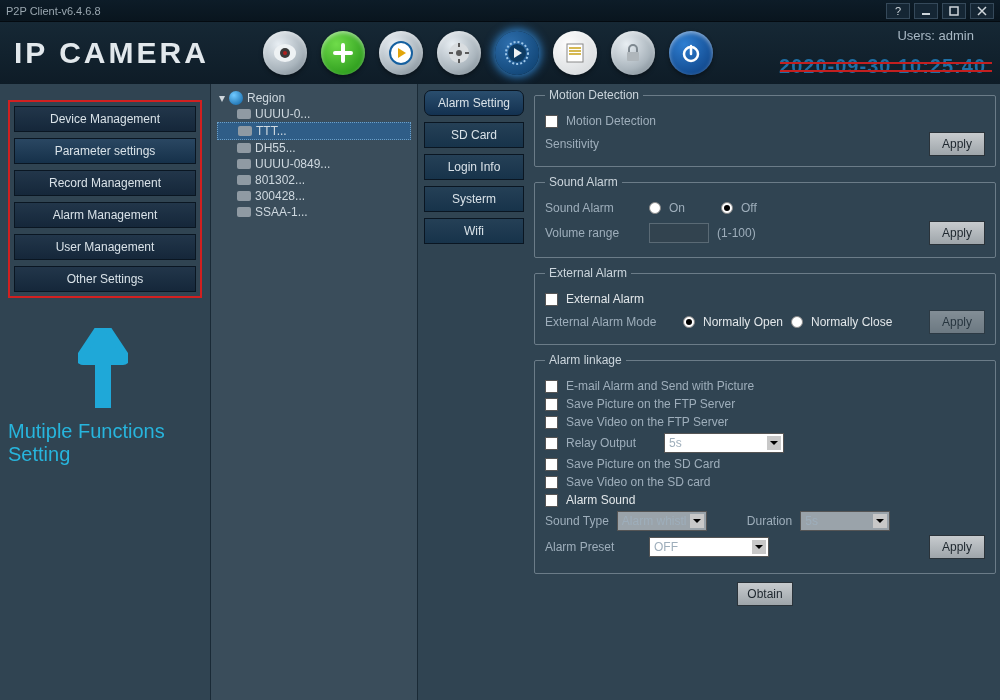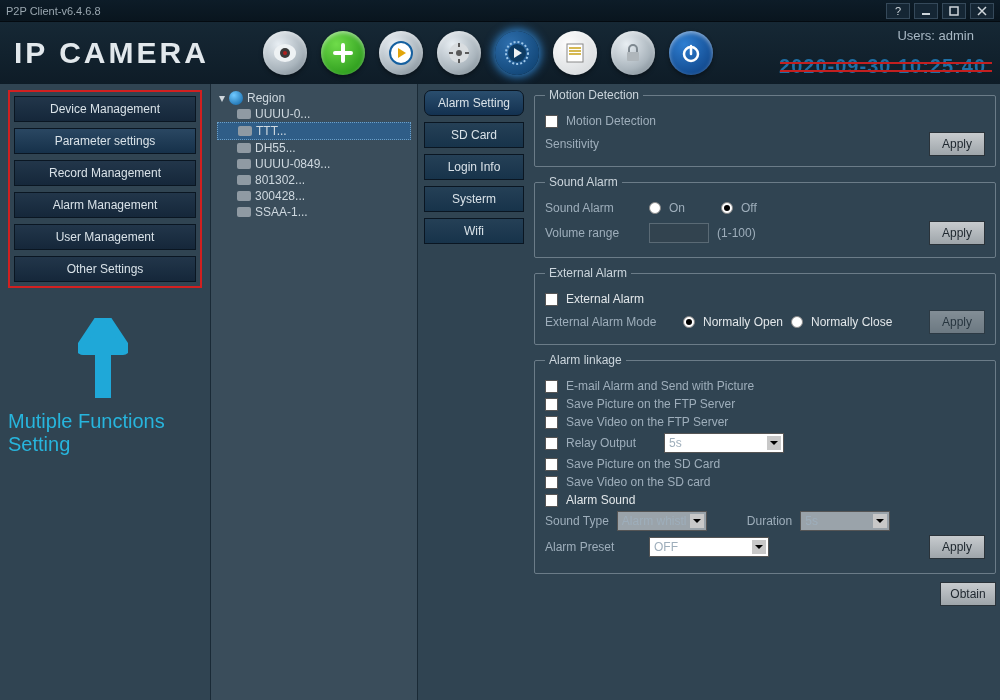--- a/index.html
+++ b/index.html
@@ -16,21 +16,21 @@
 .tb .tbbtn{ width:44px; height:44px; border-radius:50%; display:flex; align-items:center; justify-content:center; background:radial-gradient(circle at 35% 30%, #e8eef3, #aab5bd 60%, #6a7781); box-shadow:inset 0 2px 4px rgba(255,255,255,.5), 0 2px 4px rgba(0,0,0,.4); cursor:pointer; position:relative;}
 .tbbtn.sel{ background:radial-gradient(circle at 35% 30%, #2e6fae, #0b3c69); box-shadow:0 0 10px 2px #2f7fc8;}
 .userbox{ position:absolute; right:26px; top:6px; font-size:13px; color:#a8b8c4;}
 .datetime{ position:absolute; right:14px; bottom:6px; font-size:20px; color:#1f6fa5; font-weight:bold; letter-spacing:1px;}
 .strike{ position:absolute; right:8px; bottom:6px; width:212px; height:22px; pointer-events:none;}
 .strike::before,.strike::after{content:"";position:absolute;left:0;right:0;height:2px;background:#c32020;}
 .strike::before{top:6px;} .strike::after{bottom:6px;}
 
 .main{ position:absolute; left:0; right:0; top:84px; bottom:0; display:flex; background:#304452;}
 
-.leftnav{ width:210px; padding:6px 8px;}
+.leftnav{ width:210px; padding:16px 8px;}
 .navwrap{ border:2px solid #d22020; padding:4px 4px 4px 4px; height:198px;}
 .navbtn{ height:26px; margin-bottom:6px; background:linear-gradient(#22364a,#15273a); border:1px solid #0a1622; color:#d9e2e8; font-size:12px; display:flex; align-items:center; justify-content:center; cursor:pointer;}
 .navbtn.sel{ background:linear-gradient(#2a4762,#16314a);}
 .arrow{ margin:30px 0 0 70px;}
 .arrow svg{display:block;}
 .caption{ margin-top:12px; font-size:20px; color:#27b5dd; font-weight:400;}
 
 .treepane{ width:208px; background:#3a4d5b; padding:6px 6px; border-left:1px solid #1a2a36; border-right:1px solid #1a2a36; font-size:12px;}
 .tree .node{ display:flex; align-items:center; gap:4px; padding:1px 0 1px 20px; white-space:nowrap; color:#cfd9e0;}
 .tree .root{padding-left:2px;}
@@ -51,21 +51,21 @@
 .chk{width:13px;height:13px;background:#fff;border:1px solid #555;display:inline-block;flex:none;cursor:pointer;}
 .radio{width:12px;height:12px;border-radius:50%;border:1px solid #888;background:#fff;display:inline-block;flex:none;cursor:pointer;position:relative;}
 .radio.on::after{content:"";position:absolute;left:2px;top:2px;width:6px;height:6px;border-radius:50%;background:#000;}
 select,.fakeselect{ height:20px; background:#fff;border:1px solid #555;font-size:12px;padding:0 16px 0 4px; color:#000; position:relative; display:inline-flex; align-items:center;}
 .fakeselect.dis{background:#9aa3aa;color:#40484e;}
 .fakeselect .ar{position:absolute;right:2px;top:2px;width:14px;height:14px;background:#c8c8c8;display:flex;align-items:center;justify-content:center;}
 .fakeselect .ar::after{content:"";border:4px solid transparent;border-top-color:#000;margin-top:3px;}
 .txtin{height:20px;border:1px solid #5a6a75;background:#32434f;width:60px;}
 .applybtn{ width:56px;height:24px;background:linear-gradient(#c7cbce,#9ea5aa);border:1px solid #2a333a;color:#1e272e;font-size:12px;cursor:pointer; display:inline-flex;align-items:center;justify-content:center;font-family:inherit;}
 .applybtn.dis{ opacity:.55; cursor:default;}
-.rt{ display:flex; justify-content:flex-end; margin-top:4px;}
+.rt{ display:flex; justify-content:center; margin-top:4px;}
 .motion-row{display:flex;align-items:center;}
 .motion-row .left{flex:1;}
 .sound-row,.ext-row{display:flex;align-items:center;}
 .sound-row .left,.ext-row .left{flex:1;}
 </style>
 </head>
 <body>
 
 <div class="titlebar">
   <span>P2P Client-v6.4.6.8</span>

